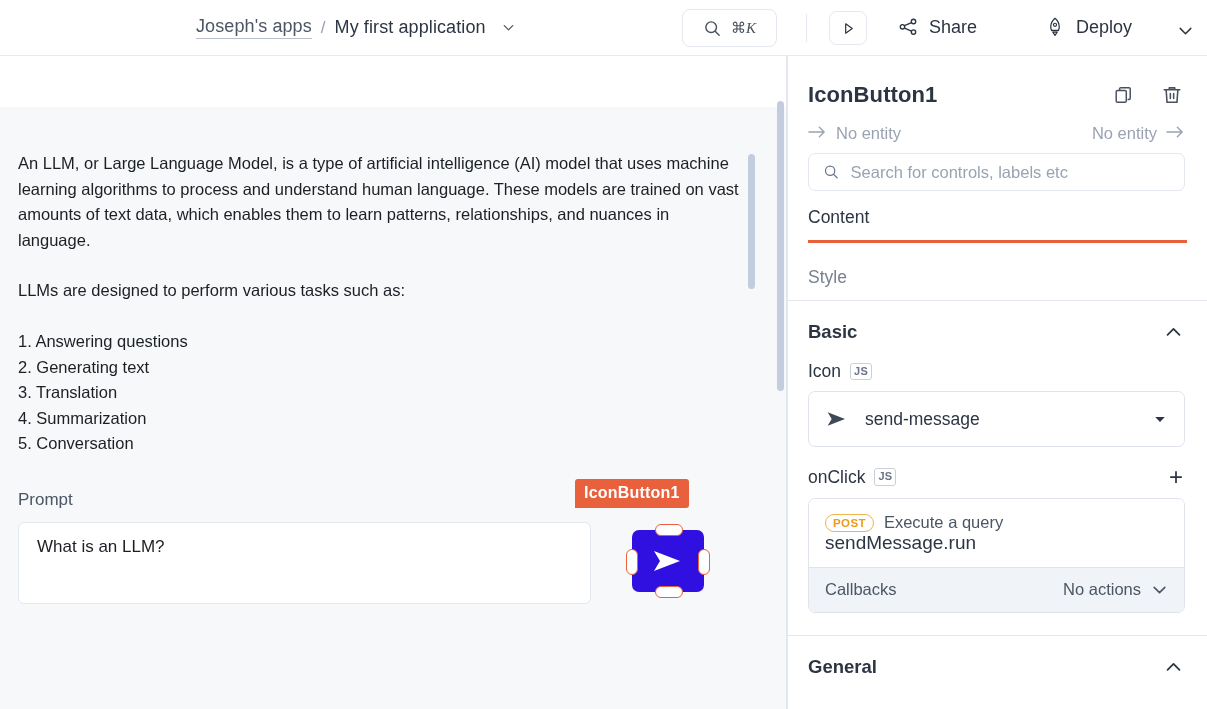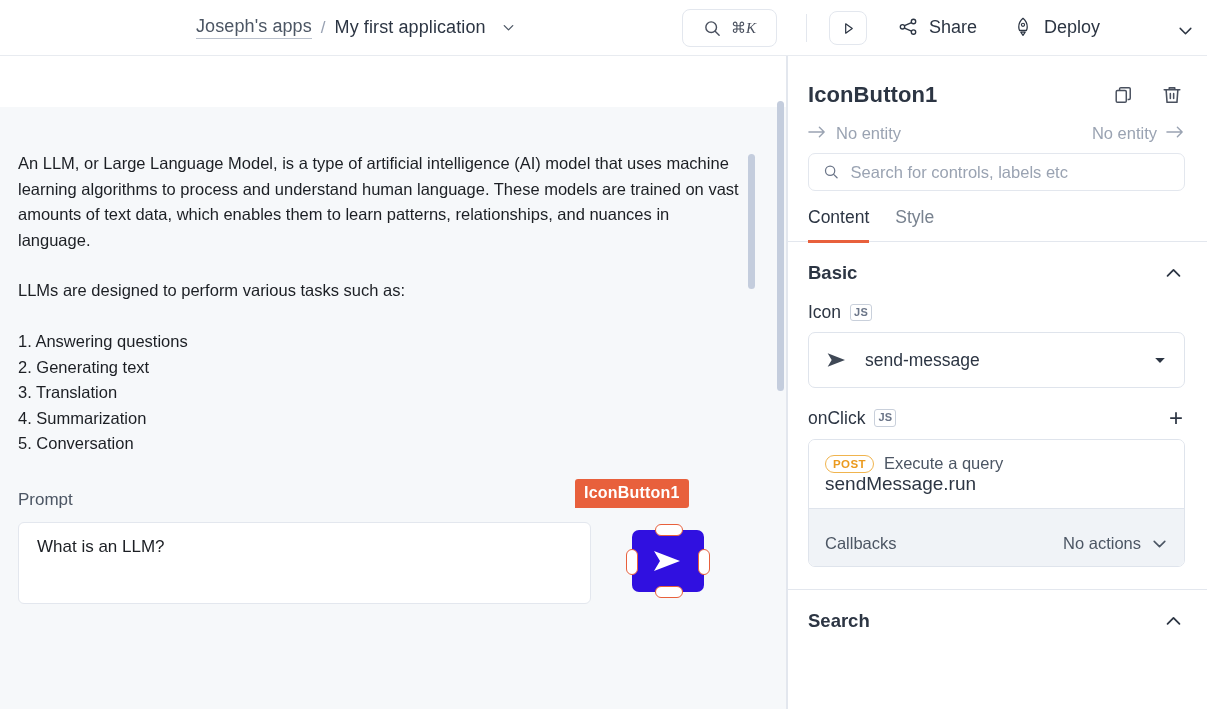--- a/index.html
+++ b/index.html
@@ -47,21 +47,21 @@
     position:absolute; left: 829px; top: 11px;
     width: 38px; height: 34px;
     border: 1px solid #e3e7ee; border-radius: 8px;
     display:flex; align-items:center; justify-content:center; cursor:pointer; background:#fff;
   }
   .tb-action {
     position: absolute; display:flex; align-items:center; gap:10px; cursor:pointer; top:16px;
   }
   .tb-action .lbl { font-size: 18px; color:#2c3543; }
   #share-action { left: 897px; }
-  #deploy-action { left: 1012px; }
+  #deploy-action { left: 1044px; }
   .deploy-caret { position:absolute; left: 1177px; top: 22px; cursor:pointer; }
 
   
   .body { flex: 1; display: flex; min-height: 0; position: relative; }
 
   
   .canvas {
     width: 787px; position: relative; background: #ffffff; overflow: hidden;
   }
   .canvas-inner {
@@ -154,20 +154,21 @@
     border:0; outline:0; font-size:16.5px; color:#0f172a; width:100%;
     font-family: "Liberation Sans", sans-serif; background:transparent;
   }
   .panel-search input::placeholder { color:#9aa3b2; }
 
   .tabs {
     margin-top: 16px; padding: 0 20px;
     display:flex; gap: 26px;
     border-bottom: 1px solid #e3e7ee;
     position: relative;
+    flex-direction: column;
   }
   .tab { font-size: 17.5px; color: #78828f; padding-bottom: 12px; cursor:pointer; }
   .tab.active { color: #2c3543; border-bottom: 3px solid #e8603c; margin-bottom:-2px; }
 
   .section-head {
     display:flex; align-items:center; justify-content:space-between;
     padding: 20px 24px 0 20px;
   }
   .section-title { font-size: 18.5px; font-weight:700; color:#2c3543; }
 
@@ -202,21 +203,21 @@
   .post-badge {
     font-size: 11.5px; font-weight:700; color:#eb9a1e;
     border:1px solid #f0b44e; border-radius: 9px;
     padding: 2px 7px 2px 7px; letter-spacing:.4px;
   }
   .action-desc { font-size: 16.5px; color:#4c5664; }
   .action-name { font-size: 19px; color:#2c3543; }
   .callbacks {
     border-top: 1px solid #dfe4ec; background:#f0f3f7;
     display:flex; align-items:center; justify-content:space-between;
-    padding: 25px 16px 13px 16px; cursor:pointer;
+    padding: 12px 16px 13px 16px; cursor:pointer;
   }
   .callbacks .k { font-size:16.5px; color:#4c5664; }
   .callbacks .v { font-size:16.5px; color:#4c5664; display:flex; align-items:center; gap:10px; }
 
   .panel-divider { margin: 22px 0 0 0; height:1px; background:#e3e7ee; }
 </style>
 </head>
 <body>
 
 <div class="app">
@@ -414,21 +415,21 @@
             <svg width="17" height="17" viewBox="0 0 16 16" fill="none">
                 <path d="M3 6 L8 11 L13 6" stroke="#4c5664" stroke-width="1.5" stroke-linecap="round" stroke-linejoin="round"></path>
               </svg>
           </span>
         </div>
       </div>
 
       <div class="panel-divider"></div>
 
       <div class="section-head">
-        <div class="section-title">Search</div>
+        <div class="section-title">General</div>
         <span class="icon-btn">
           <svg width="19" height="19" viewBox="0 0 16 16" fill="none">
               <path d="M3 10 L8 5 L13 10" stroke="#2c3543" stroke-width="1.5" stroke-linecap="round" stroke-linejoin="round"></path>
             </svg>
         </span>
       </div>
 
     </div>
   </div>
 </div>

